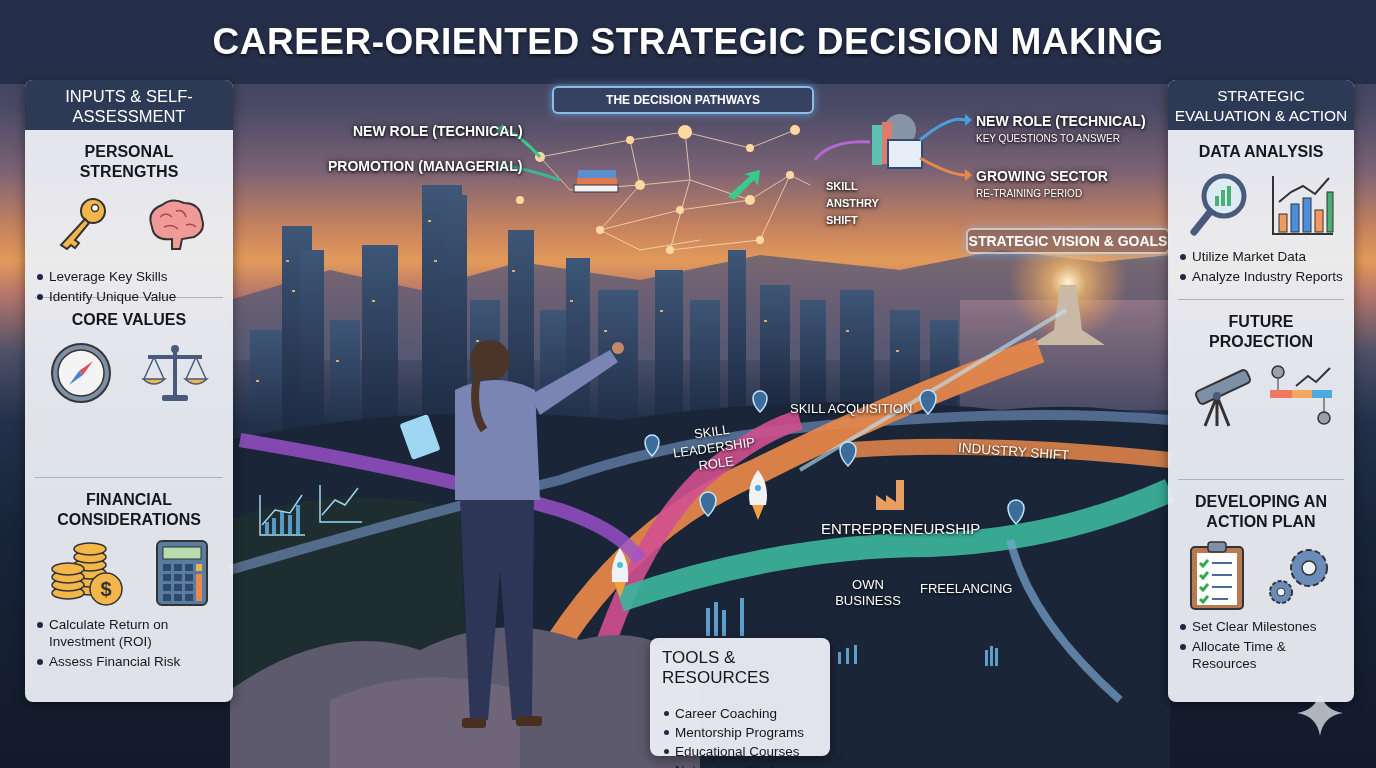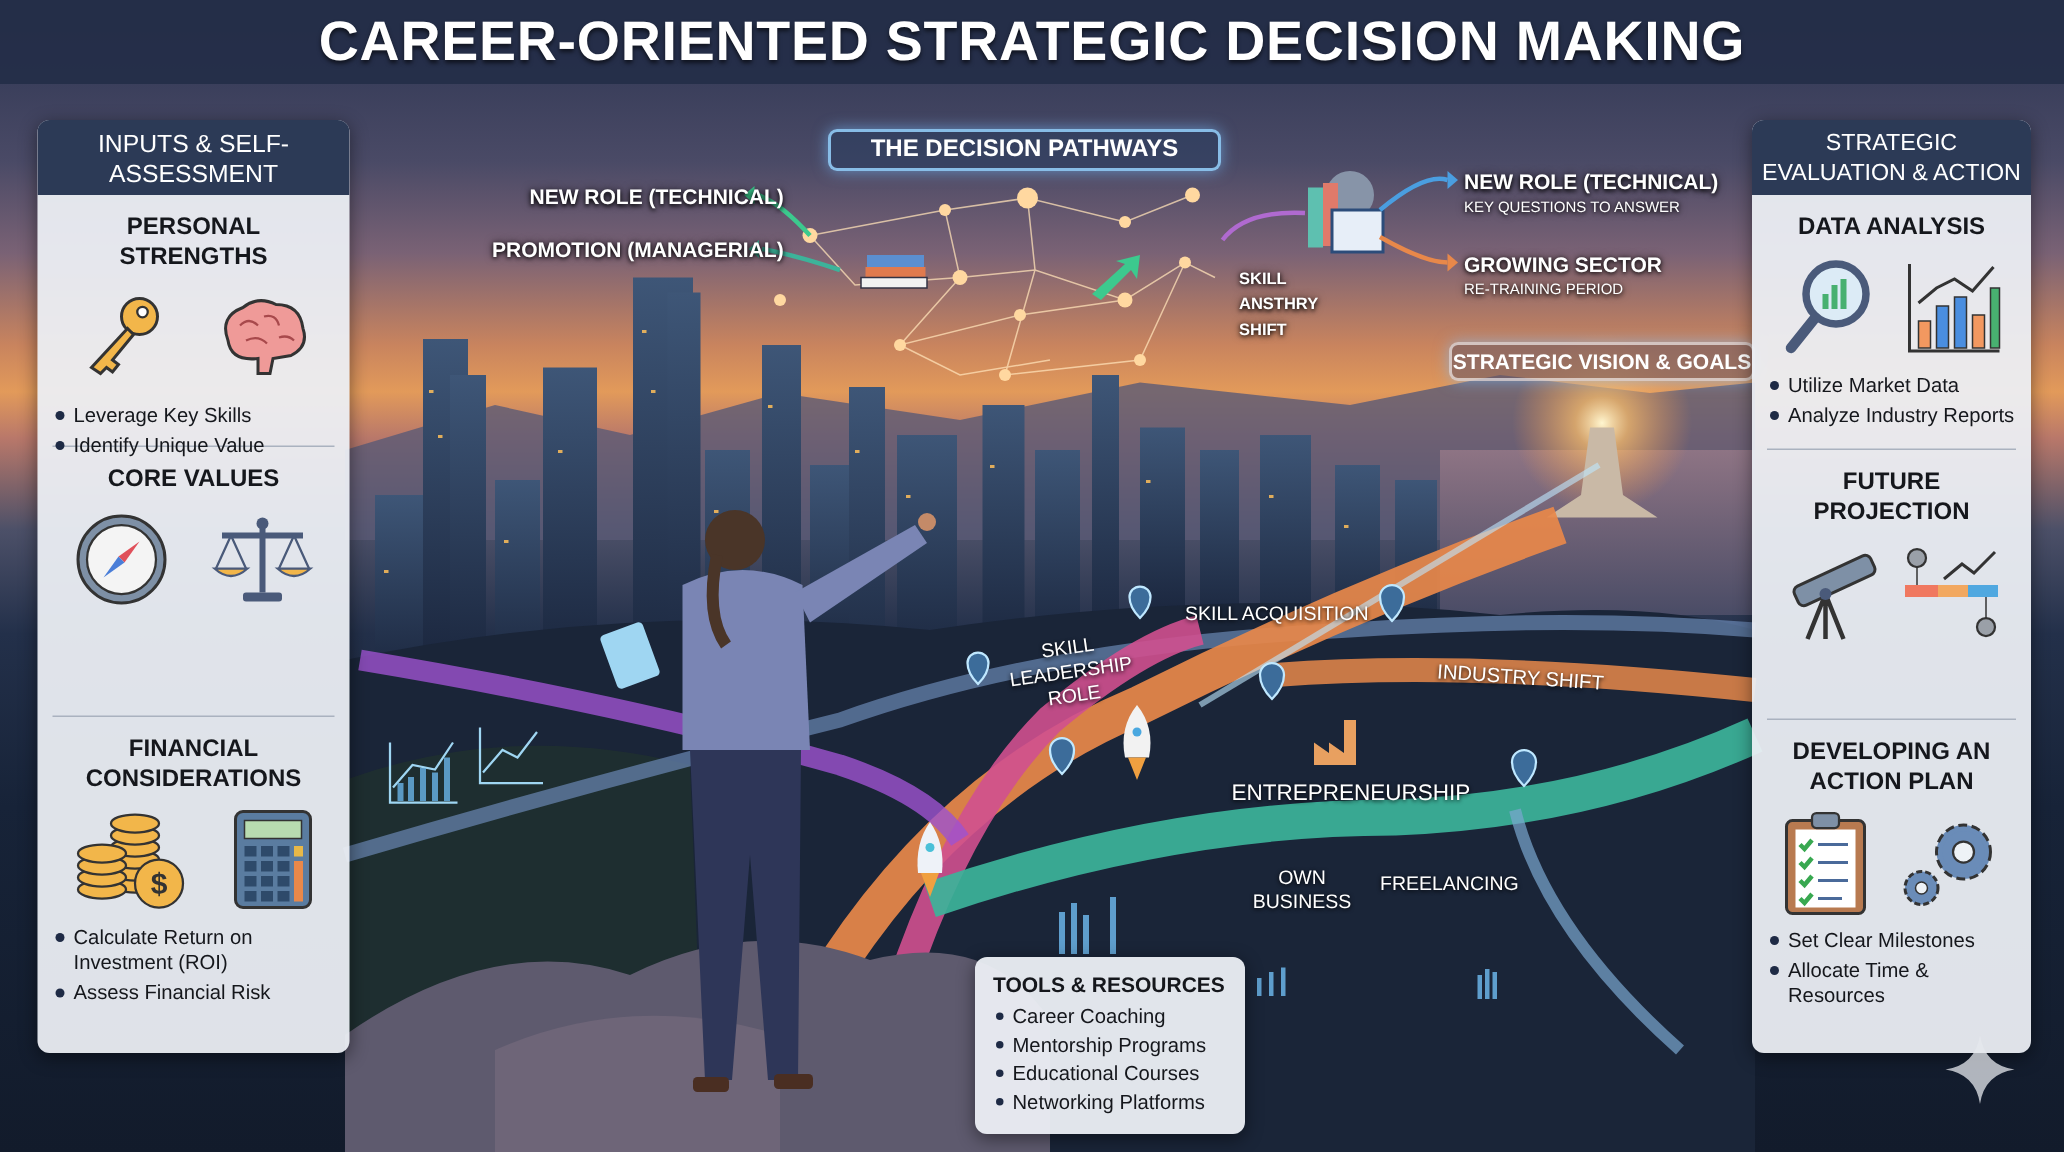--- a/index.html
+++ b/index.html
@@ -1,40 +1,40 @@
 <!DOCTYPE html>
 <html><head>
 <meta charset="utf-8">
 <style>
 *{box-sizing:border-box;margin:0;padding:0}
 html,body{width:1376px;height:768px;overflow:hidden;background:#1b2233}
 body{font-family:"Liberation Sans","DejaVu Sans",sans-serif;position:relative}
 .scene{position:absolute;inset:0;overflow:hidden;
  background:linear-gradient(180deg,#2a3350 0%,#4a4a66 14%,#7a6275 22%,#c9845e 30%,#e29a5a 34%,#b9786a 38%,#4c5068 46%,#23304a 55%,#172338 70%,#121b2b 100%)}
-.title-bar{position:absolute;left:0;top:0;width:1376px;height:56px;background:rgba(36,46,72,.92);display:flex;align-items:center;justify-content:center}
+.title-bar{position:absolute;left:0;top:0;width:1376px;height:84px;background:rgba(36,46,72,.92);display:flex;align-items:center;justify-content:center}
 .title-bar h1{color:#fff;font-size:37px;font-weight:700;letter-spacing:.5px;text-shadow:0 2px 3px rgba(0,0,0,.6)}
 
 .panel{position:absolute;top:80px;border-radius:8px;overflow:hidden;background:rgba(236,239,244,.94);box-shadow:0 3px 12px rgba(0,0,0,.45)}
 .panel.left{left:25px;width:208px;height:622px}
 .panel.right{left:1168px;width:186px;height:622px}
 .panel-head{background:#2c3a56;color:#fff;font-weight:400;font-size:16.5px;text-align:center;line-height:20px;padding:6px 6px 4px;height:50px}
 .sec{padding:6px 10px 4px;border-bottom:1.5px solid #aab2bf;margin:0 10px;padding-left:0;padding-right:0}
 .sec:last-child{border-bottom:none}
 .sec h2{font-size:16px;color:#15171c;font-weight:700;text-align:center;line-height:20px;margin:6px 0 6px}
 .icons{display:flex;justify-content:space-around;align-items:center;height:74px}
 .sec ul{list-style:none;margin:6px 0 8px}
 .sec li{font-size:13.5px;color:#15171c;line-height:17px;padding-left:14px;position:relative;margin-bottom:3px}
 .sec li::before{content:"";position:absolute;left:2px;top:6px;width:6px;height:6px;border-radius:50%;background:#1e2a45}
 
 .label-box{position:absolute;border:2px solid rgba(150,210,255,.85);border-radius:6px;background:rgba(40,60,95,.55);color:#fff;font-weight:700;text-align:center;box-shadow:0 0 10px rgba(120,190,255,.6)}
 .float-label{position:absolute;color:#fff;font-weight:700;font-size:14px;text-shadow:0 1px 3px #000,0 0 6px rgba(0,0,0,.6);white-space:nowrap;line-height:17px}
 .float-label small{display:block;font-size:10px;font-weight:400}
 .road-label{position:absolute;color:#fff;font-size:13px;font-weight:400;text-shadow:0 1px 3px #000;text-align:center;line-height:16px;white-space:nowrap}
 .tools{position:absolute;left:650px;top:638px;width:180px;height:118px;background:rgba(236,239,244,.95);border-radius:8px;padding:10px 12px;box-shadow:0 3px 12px rgba(0,0,0,.45)}
-.tools h3{font-size:14px;color:#15171c;font-weight:700;margin-bottom:4px}
+.tools h3{font-size:17px;color:#15171c;font-weight:400;margin-bottom:16px}
 .tools ul{list-style:none}
 .tools li{font-size:13.5px;color:#15171c;line-height:19px;padding-left:13px;position:relative}
 .tools li::before{content:"";position:absolute;left:2px;top:7px;width:5px;height:5px;border-radius:50%;background:#1e2a45}
 svg{display:block}
 .sparkle{position:absolute;left:1295px;top:688px}
 </style>
 </head>
 <body>
 
 <div class="scene">
@@ -228,21 +228,21 @@
       <path d="M1008 508 a8 8 0 1 1 16 0 q0 8 -8 16 q-8 -8 -8 -16z"></path>
       <path d="M645 442 a7 7 0 1 1 14 0 q0 7 -7 14 q-7 -7 -7 -14z"></path>
       <path d="M753 398 a7 7 0 1 1 14 0 q0 7 -7 14 q-7 -7 -7 -14z"></path>
     </g>
   </svg>
 
   <div class="title-bar">
     <h1>CAREER-ORIENTED STRATEGIC DECISION MAKING</h1>
   </div>
 
-  <div class="label-box" style="left:552px;top:86px;width:262px;height:28px;font-size:16px;line-height:24px">
+  <div class="label-box" style="left:552px;top:86px;width:262px;height:28px;font-size:12px;line-height:24px">
     <span>THE DECISION PATHWAYS</span>
   </div>
 
   <div class="float-label" style="left:353px;top:123px">NEW ROLE (TECHNICAL)</div>
   <div class="float-label" style="left:328px;top:158px">PROMOTION (MANAGERIAL)</div>
 
   <div class="float-label" style="left:826px;top:178px;text-align:left;width:84px;white-space:normal;font-size:11px">
     <span>SKILL ANSTHRY SHIFT</span>
   </div>
 

